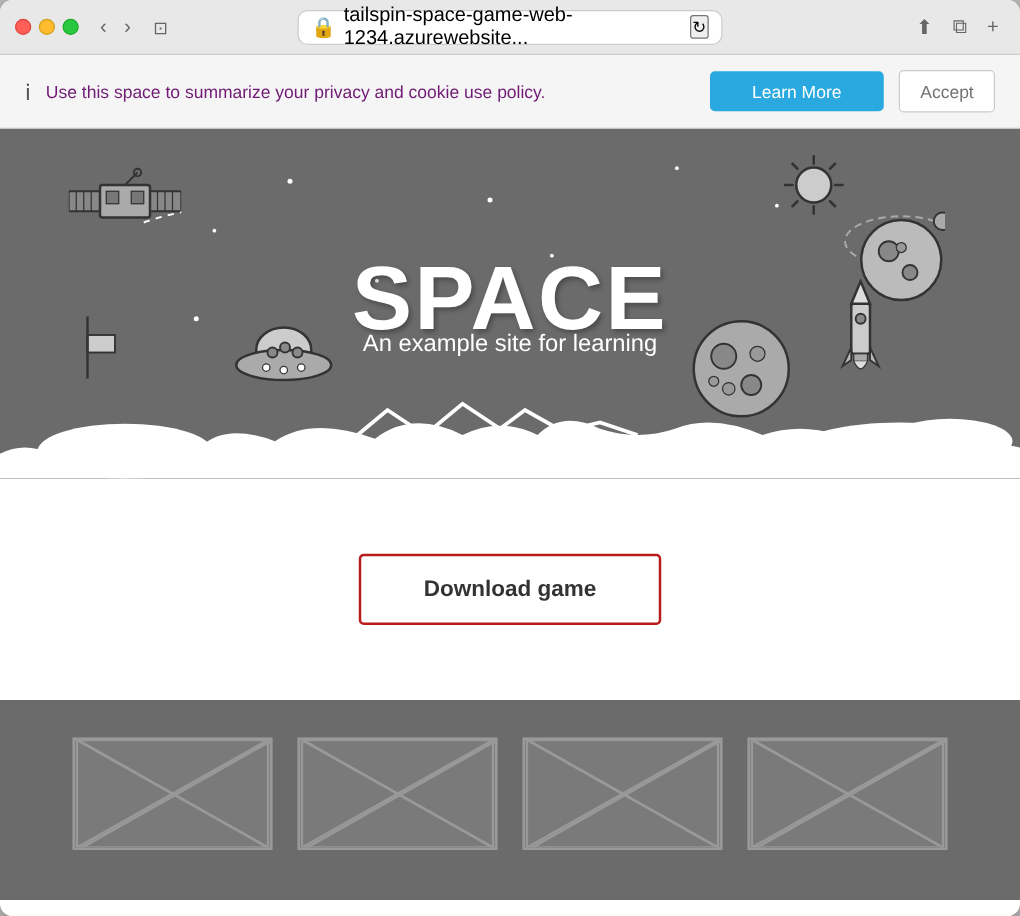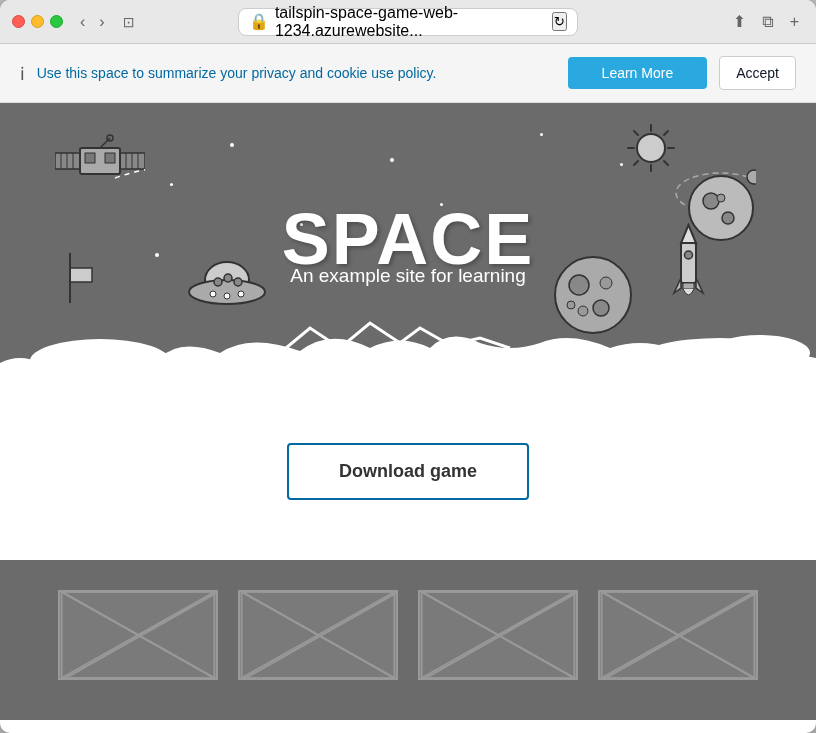--- a/index.html
+++ b/index.html
@@ -90,35 +90,35 @@
       gap: 12px;
     }
     .cookie-info-icon {
       color: #555;
       font-size: 18px;
       flex-shrink: 0;
     }
     .cookie-text {
       flex: 1;
       font-size: 14px;
-      color: #0369a1;
+      color: #701a75;
     }
     .btn-learn-more {
       background: #29a9e0;
       color: #fff;
       border: none;
       border-radius: 4px;
       padding: 8px 34px;
       font-size: 14px;
       cursor: pointer;
       white-space: nowrap;
     }
     .btn-accept {
       background: #fff;
-      color: #0f172a;
+      color: #737373;
       border: 1px solid #ccc;
       border-radius: 4px;
       padding: 8px 16px;
       font-size: 14px;
       cursor: pointer;
       white-space: nowrap;
     }
     
     .hero {
       background: #6b6b6b;
@@ -227,21 +227,21 @@
     .download-section {
       background: #fff;
       padding: 60px 20px;
       display: flex;
       justify-content: center;
       align-items: center;
     }
     .btn-download {
       background: #fff;
       color: #333;
-      border: 2px solid #0369a1;
+      border: 2px solid #b91c1c;
       border-radius: 4px;
       padding: 16px 50px;
       font-size: 18px;
       font-weight: 600;
       cursor: pointer;
     }
     
     .footer {
       background: #6b6b6b;
       padding: 30px 40px 40px;

